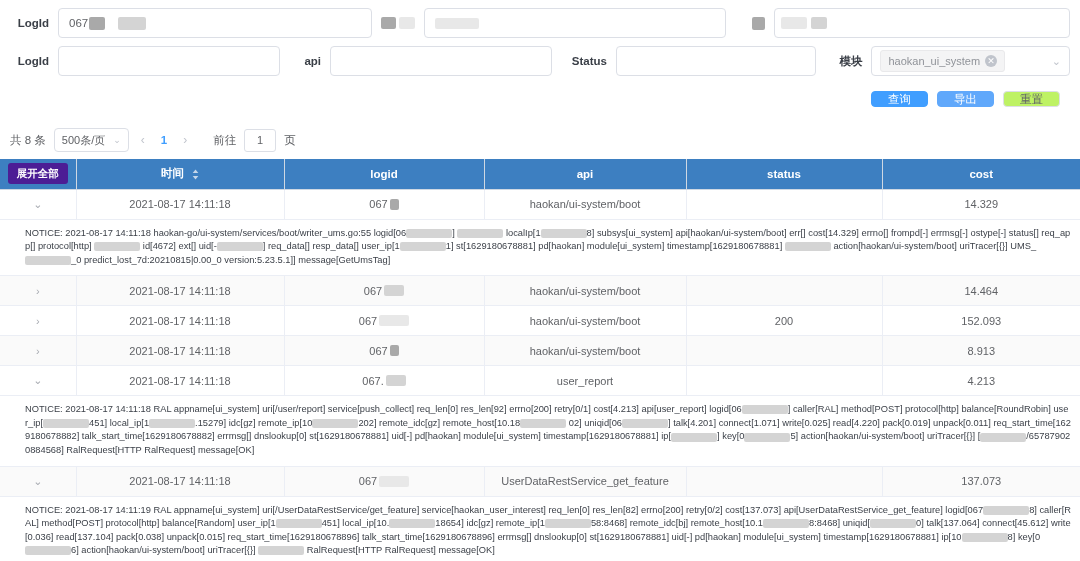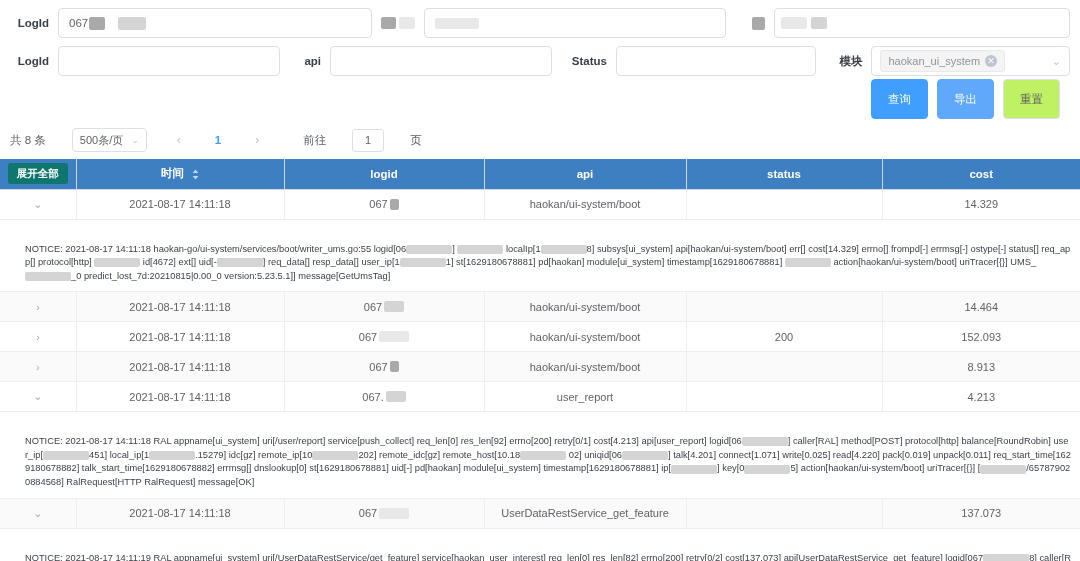--- a/index.html
+++ b/index.html
@@ -60,31 +60,31 @@
   .tag .x {
     width: 12px; height: 12px; border-radius: 50%;
     background: #c0c4cc; color: #fff; font-size: 9px; line-height: 12px;
     text-align: center; flex: none;
   }
   .caret { margin-left: auto; color: #c0c4cc; font-size: 11px; }
 
   
   .btn-row { display: flex; justify-content: flex-end; gap: 9px; padding-right: 10px; }
   .btn {
-    height: 40px; min-width: 52px; padding: 0 16px; border-radius: 4px;
+    height: 16px; min-width: 52px; padding: 0 16px; border-radius: 4px;
     font-size: 11.5px; display: inline-flex; align-items: center;
     justify-content: center; cursor: pointer; border: 1px solid transparent;
   }
   .btn-primary { background: #409eff; color: #fff; border-color: #409eff; }
   .btn-secondary { background: #60a8fb; color: #fff; border-color: #60a8fb; }
   .btn-plain { background: #bef264; color: #606266; border-color: #dcdfe6; }
 
   
   .pager {
-    display: flex; align-items: center; gap: 26px;
+    display: flex; align-items: center; gap: 8px;
     padding: 6px 10px 7px 10px; font-size: 11.5px; color: #606266;
   }
   .pg-size {
     height: 24px; border: 1px solid #dcdfe6; border-radius: 4px;
     display: inline-flex; align-items: center; gap: 6px;
     padding: 0 7px; font-size: 11px; background: #fff;
   }
   .pg-size .caret { margin-left: 2px; font-size: 9px; }
   .pg-arrow { color: #c0c4cc; font-size: 12px; padding: 0 4px; cursor: pointer; }
   .pg-num { color: #409eff; font-weight: bold; font-size: 11.5px; padding: 0 4px; }
@@ -97,37 +97,37 @@
   
   table.log-table { width: 1080px; border-collapse: collapse; table-layout: fixed; }
   .log-table thead th {
     background: #3d7fc1; color: #fff; font-size: 11.5px; font-weight: bold;
     height: 30px; text-align: center; border-right: 1px solid #cfd8e3;
     border-bottom: 1px solid #cfd8e3; padding: 0;
   }
   .log-table thead th:last-child { border-right: none; }
   .expand-btn {
     display: inline-flex; align-items: center; justify-content: center;
-    background: #0f766e; color: #fff; border-radius: 3px;
+    background: #4c1d95; color: #fff; border-radius: 3px;
     font-size: 10.5px; height: 21px; padding: 0 9px; cursor: pointer;
   }
   .sort-ic { display: inline-block; margin-left: 5px; vertical-align: middle; }
 
   .log-table td {
     border-bottom: 1px solid #ebeef5; border-right: 1px solid #ebeef5;
     font-size: 11px; color: #606266; text-align: center;
     height: 30px; padding: 0 4px; background: #fff;
   }
   .log-table td:last-child { border-right: none; }
   tr.row-alt td { background: #fafafa; }
   .chev { color: #a8abb2; font-size: 11px; cursor: pointer; display:inline-block; }
   .logid-cell { display: flex; align-items: center; justify-content: center; gap: 2px; }
 
   td.detail-cell {
-    text-align: left; padding: 23px 9px 8px 25px; background: #fff;
+    text-align: left; padding: 7px 9px 8px 25px; background: #fff;
     border-right: none; height: auto;
   }
   .detail-text {
     font-size: 9.3px; line-height: 13.6px; color: #3a3f47;
     word-break: break-all; position: relative;
   }
   .detail-text .redact { height: 9px; }
 </style>
 </head>
 <body>

